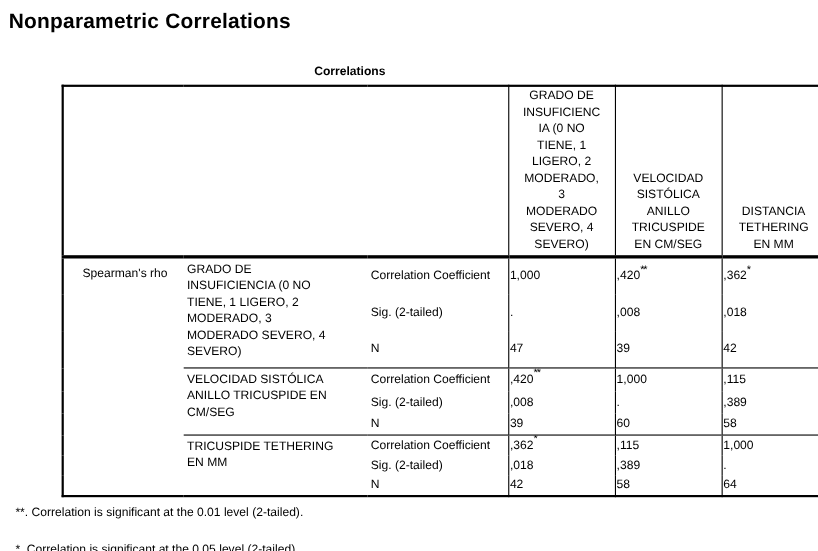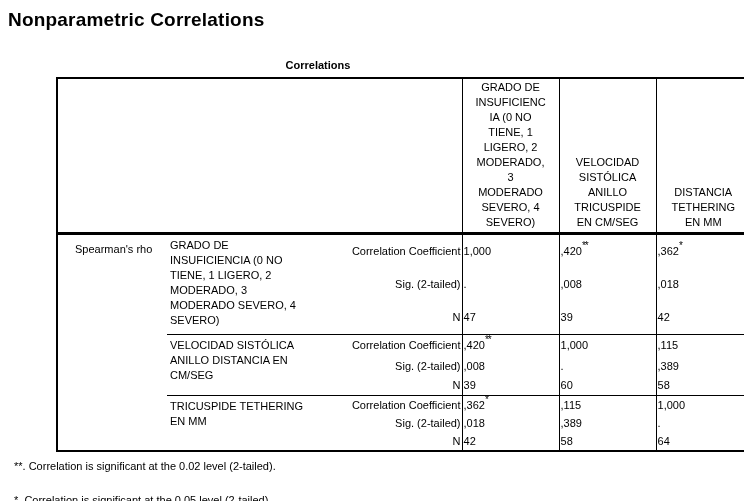--- a/index.html
+++ b/index.html
@@ -60,21 +60,20 @@
   }
   td.varname {
     vertical-align: top;
     white-space: pre-line;
     line-height: 15px;
     padding: 3px 0 0 3px;
   }
   td.stat {
     vertical-align: middle;
     padding-left: 3px;
-    text-align: right;
   }
   td.v {
     text-align: left;
     padding-right: 13px;
     vertical-align: middle;
   }
   .vwrap { position: relative; display: inline-block; }
   .sup {
     position: absolute;
     left: 100%;
@@ -158,21 +157,21 @@
     </tr>
     <tr class="r34">
       <td class="stat">N</td>
       <td class="v bL"><span class="vwrap"><span>47</span><span class="sup"></span></span></td>
       <td class="v bL"><span class="vwrap"><span>39</span><span class="sup"></span></span></td>
       <td class="v bL"><span class="vwrap"><span>42</span><span class="sup"></span></span></td>
     </tr>
 
     <tr class="sep r21">
       <td class="varname" rowspan="3">VELOCIDAD SISTÓLICA
-ANILLO DISTANCIA EN
+ANILLO TRICUSPIDE EN
 CM/SEG</td>
       <td class="stat">Correlation Coefficient</td>
       <td class="v bL"><span class="vwrap"><span>,420</span><span class="sup">**</span></span></td>
       <td class="v bL"><span class="vwrap"><span>1,000</span><span class="sup"></span></span></td>
       <td class="v bL"><span class="vwrap"><span>,115</span><span class="sup"></span></span></td>
     </tr>
     <tr class="r20">
       <td class="stat">Sig. (2-tailed)</td>
       <td class="v bL"><span class="vwrap"><span>,008</span><span class="sup"></span></span></td>
       <td class="v bL"><span class="vwrap"><span>.</span><span class="sup"></span></span></td>
@@ -202,14 +201,14 @@
     <tr class="r19">
       <td class="stat">N</td>
       <td class="v bL"><span class="vwrap"><span>42</span><span class="sup"></span></span></td>
       <td class="v bL"><span class="vwrap"><span>58</span><span class="sup"></span></span></td>
       <td class="v bL"><span class="vwrap"><span>64</span><span class="sup"></span></span></td>
     </tr>
   </tbody>
     </table>
 </div>
 
-<p class="fn">**. Correlation is significant at the 0.02 level (2-tailed).</p>
+<p class="fn">**. Correlation is significant at the 0.01 level (2-tailed).</p>
 <p class="fn">*. Correlation is significant at the 0.05 level (2-tailed).</p>
 
 </body></html>

